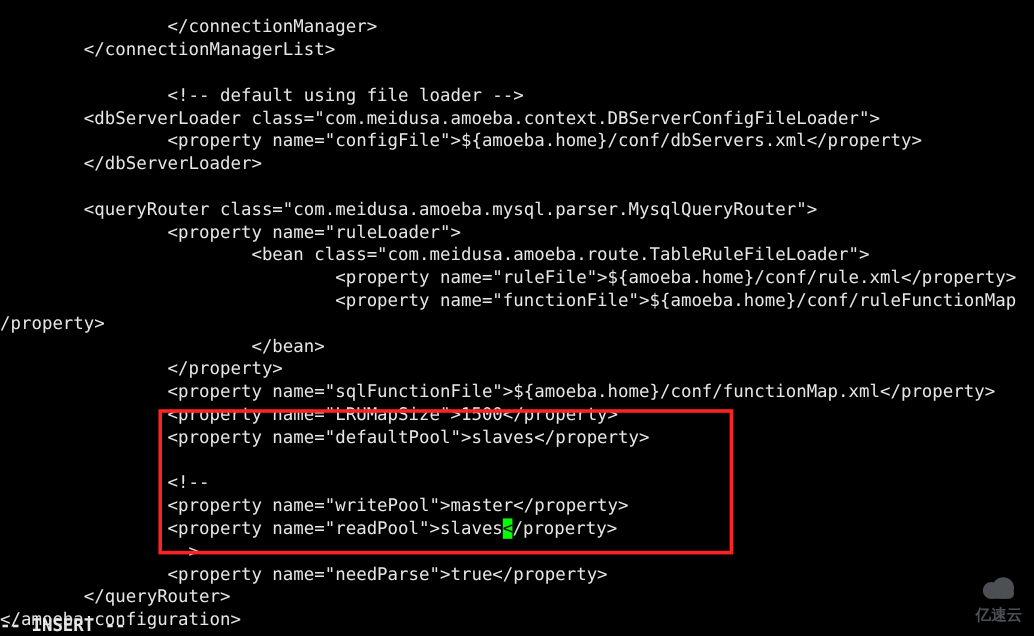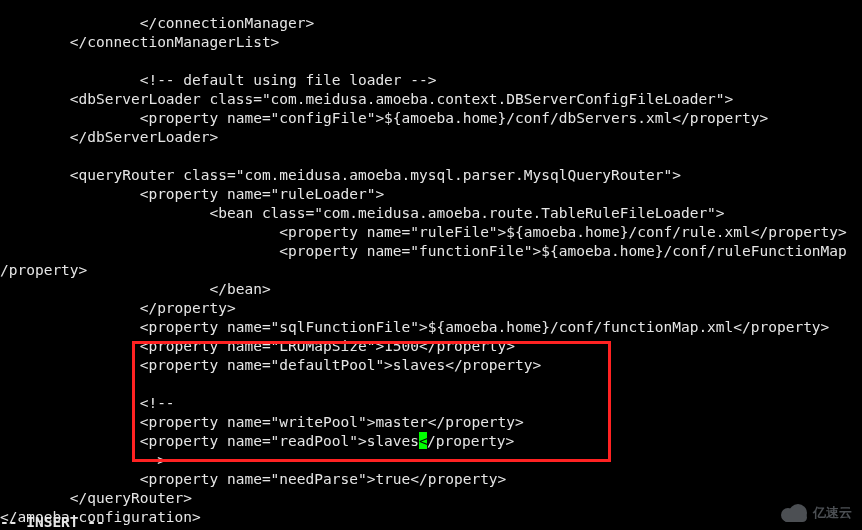--- a/index.html
+++ b/index.html
@@ -51,20 +51,21 @@
       right: 10px;
       bottom: 8px;
       display: flex;
       align-items: center;
       gap: 4px;
       opacity: 0.55;
       font-family: sans-serif;
       font-size: 13px;
       color: #8a9098;
       font-weight: bold;
+      flex-direction: column;
     }
     .watermark .cloud {
       width: 28px;
       height: 18px;
       position: relative;
     }
     .watermark .cloud::before,
     .watermark .cloud::after {
       content: "";
       position: absolute;

